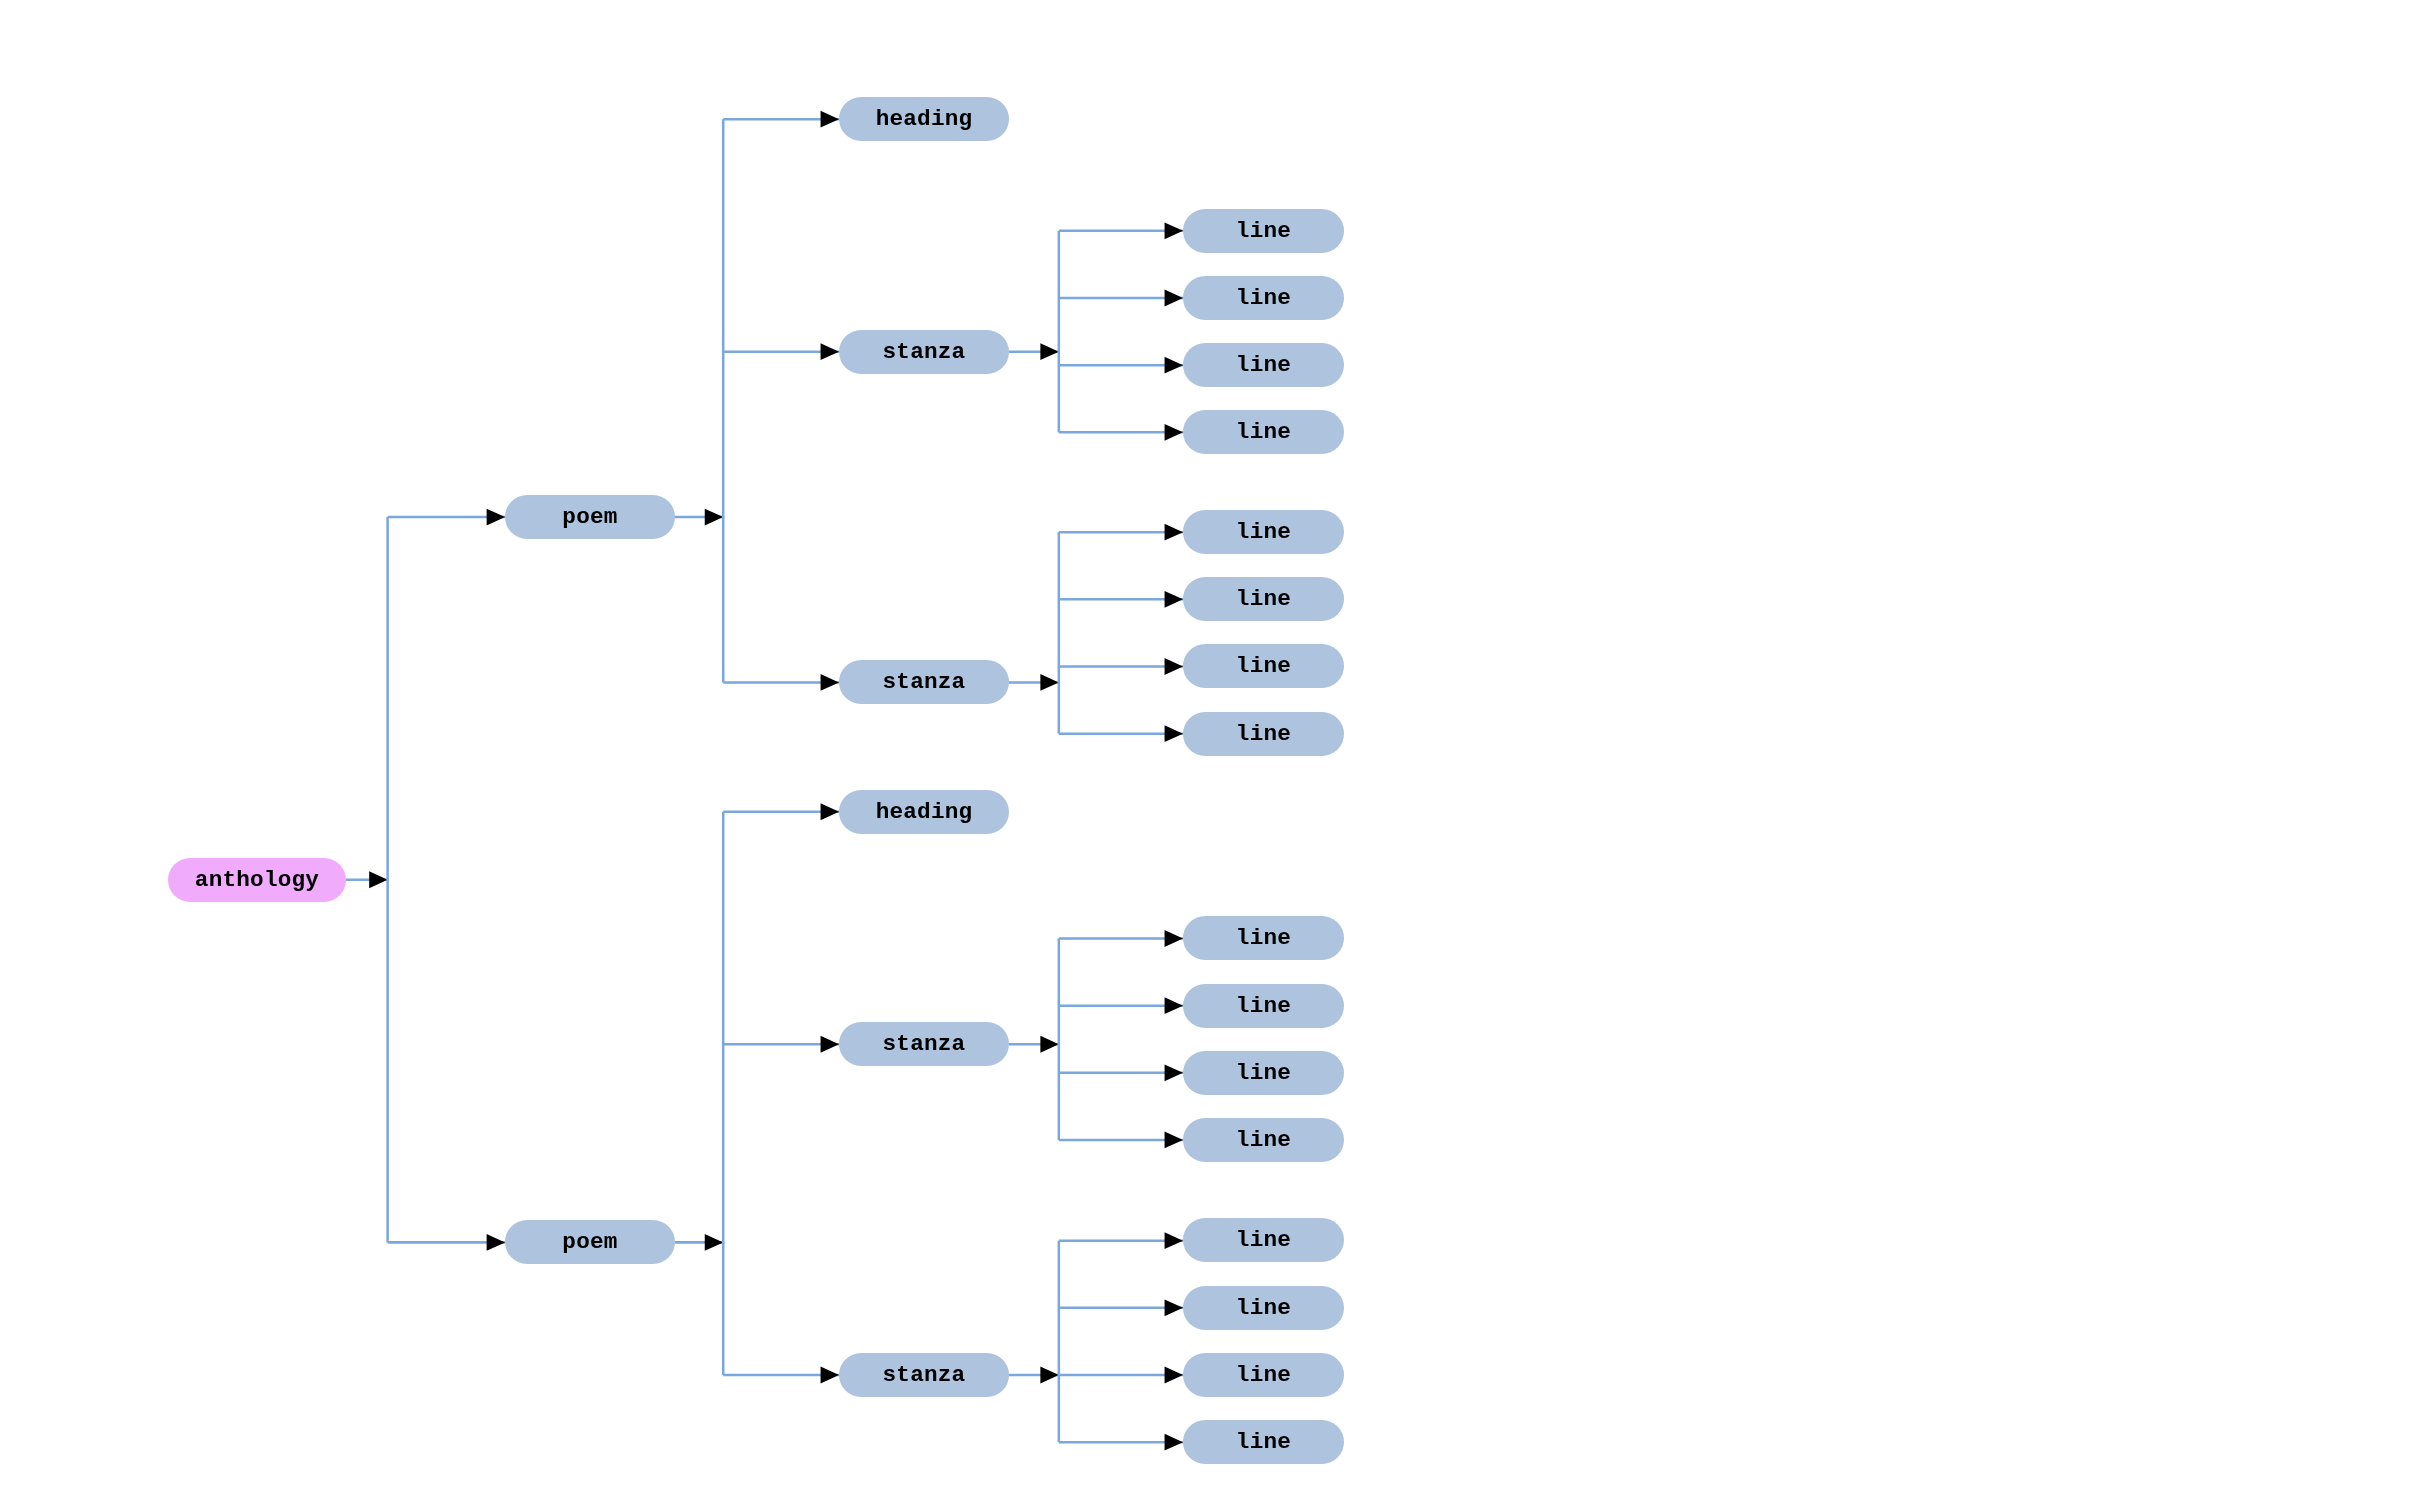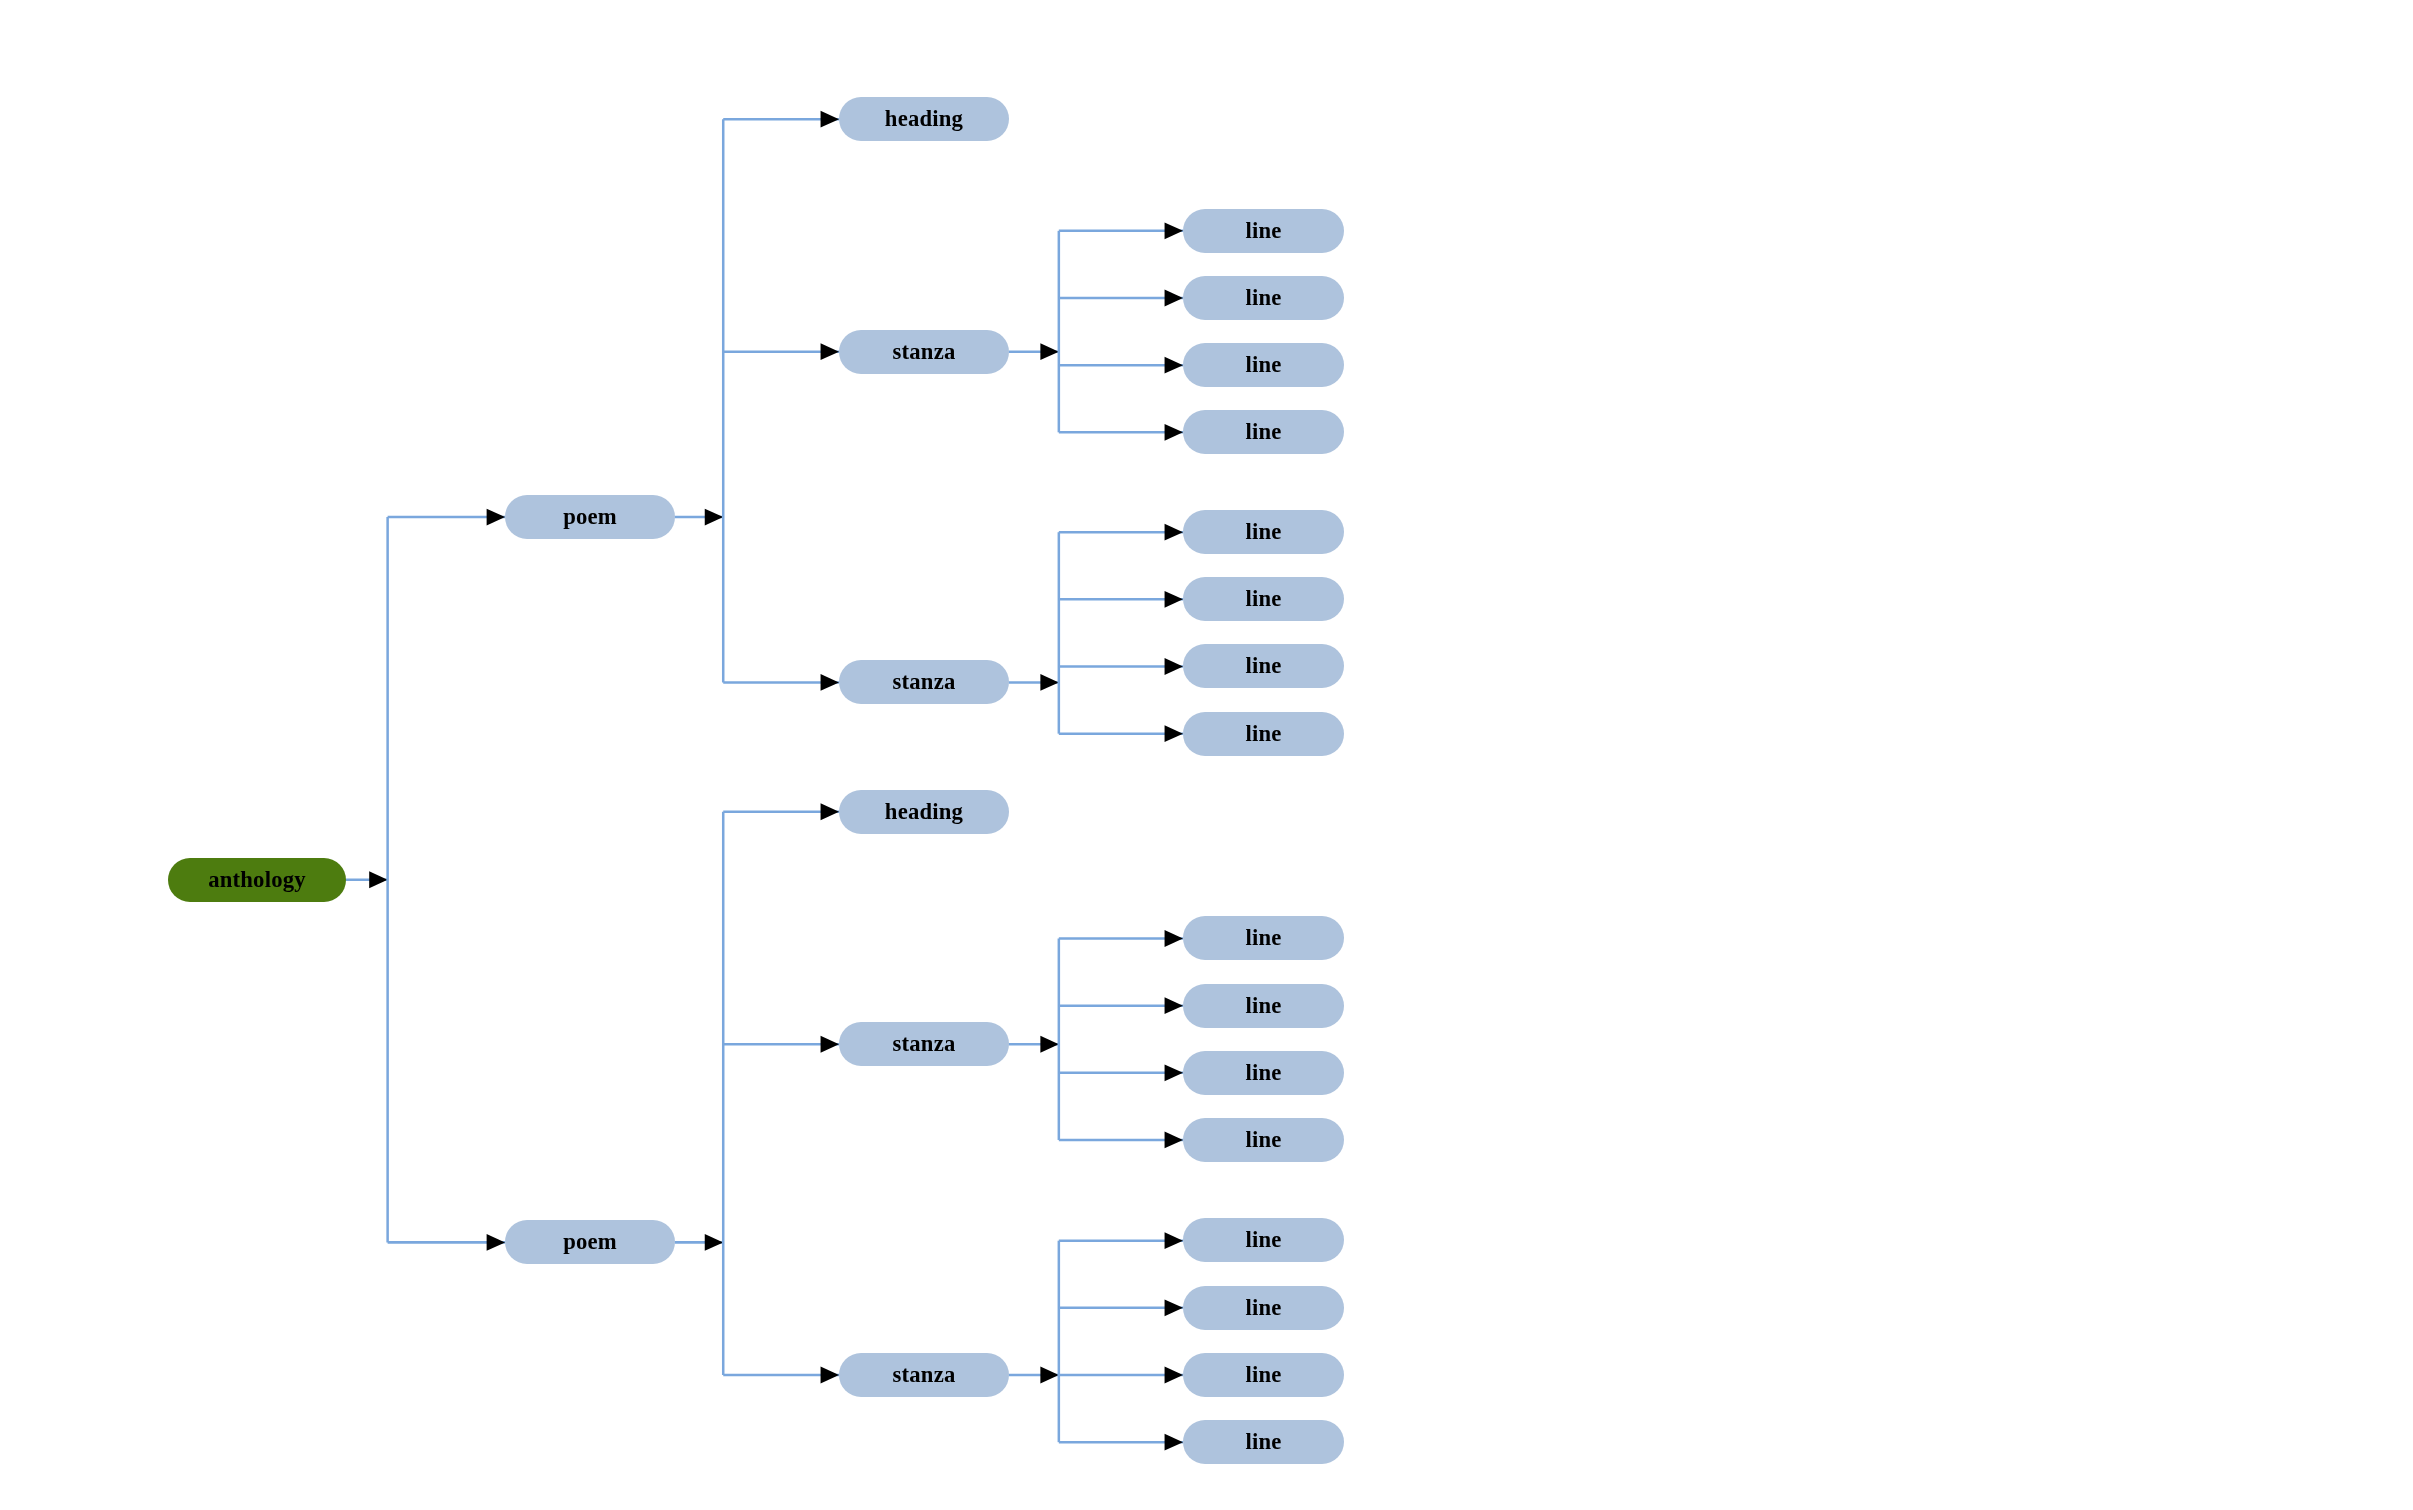--- a/index.html
+++ b/index.html
@@ -30,20 +30,21 @@
     border-radius: 838px;
     display: flex;
     align-items: center;
     justify-content: center;
     color: #000000;
     font-weight: bold;
     font-size: 22.7px;
     letter-spacing: 0.2px;
     line-height: 1;
     white-space: nowrap;
+    font-family: Liberation Mono, monospace;
     -webkit-font-smoothing: antialiased;
   }
   .node-label {
     display: block;
     pointer-events: none;
   }
 </style>
 </head>
 <body>
 
@@ -113,21 +114,21 @@
       <line x1="1262" y1="1478" x2="1410" y2="1478" stroke="#7aa7dd" stroke-width="3" stroke-linecap="butt"></line>
       <polygon points="1388,1468 1410,1478 1388,1488" fill="#000000"></polygon>
       <line x1="1262" y1="1558" x2="1410" y2="1558" stroke="#7aa7dd" stroke-width="3" stroke-linecap="butt"></line>
       <polygon points="1388,1548 1410,1558 1388,1568" fill="#000000"></polygon>
       <line x1="1262" y1="1638" x2="1410" y2="1638" stroke="#7aa7dd" stroke-width="3" stroke-linecap="butt"></line>
       <polygon points="1388,1628 1410,1638 1388,1648" fill="#000000"></polygon>
       <line x1="1262" y1="1718" x2="1410" y2="1718" stroke="#7aa7dd" stroke-width="3" stroke-linecap="butt"></line>
       <polygon points="1388,1708 1410,1718 1388,1728" fill="#000000"></polygon>
     </svg>
   <div id="node-layer">
-      <div class="node" style="left: 168px; top: 858px; width: 178px; height: 44px; background: #4d7c0f; color: rgb(0, 0, 0);">
+      <div class="node" style="left: 168px; top: 858px; width: 178px; height: 44px; background: #f0abfc; color: rgb(0, 0, 0);">
         <span class="node-label">anthology</span>
       </div>
       <div class="node" style="left: 505px; top: 495px; width: 170px; height: 44px; background: rgb(174, 195, 221); color: rgb(0, 0, 0);">
         <span class="node-label">poem</span>
       </div>
       <div class="node" style="left: 505px; top: 1220px; width: 170px; height: 44px; background: rgb(174, 195, 221); color: rgb(0, 0, 0);">
         <span class="node-label">poem</span>
       </div>
       <div class="node" style="left: 839px; top: 97px; width: 170px; height: 44px; background: rgb(174, 195, 221); color: rgb(0, 0, 0);">
         <span class="node-label">heading</span>

